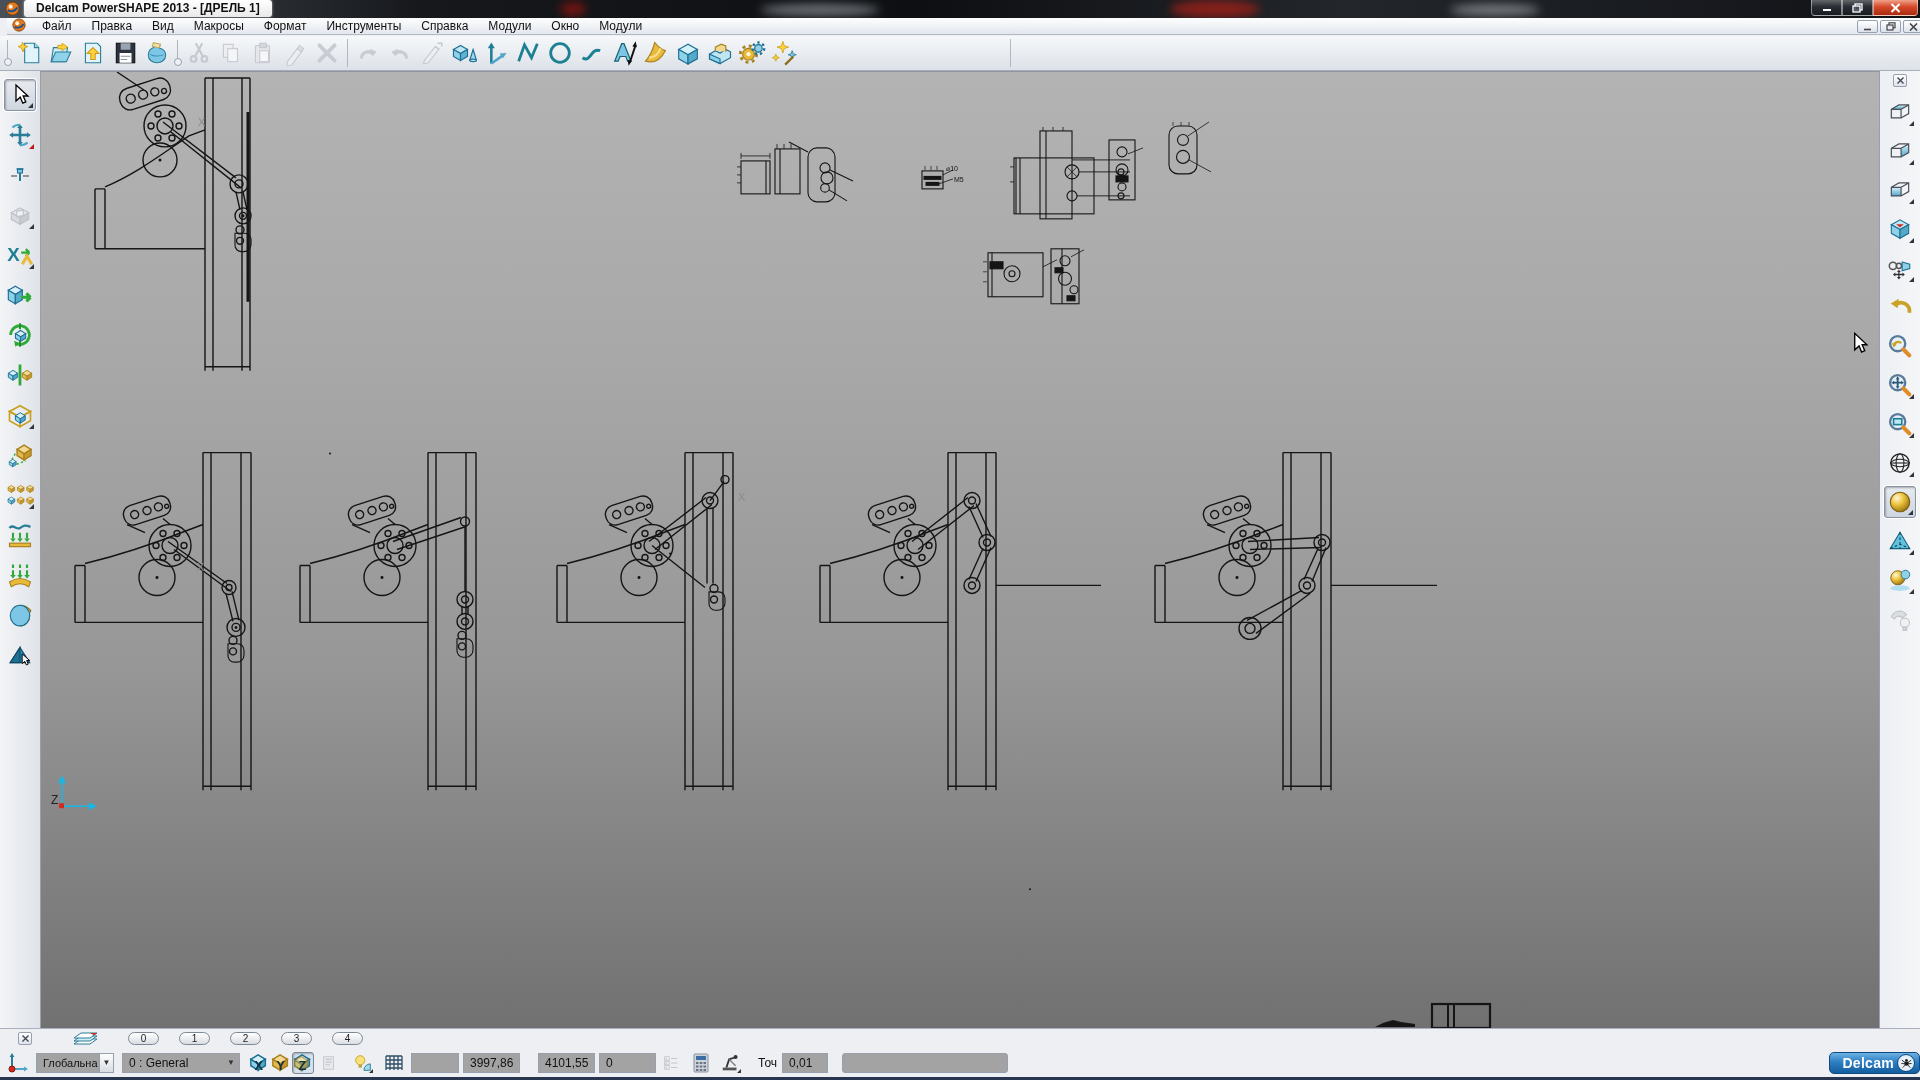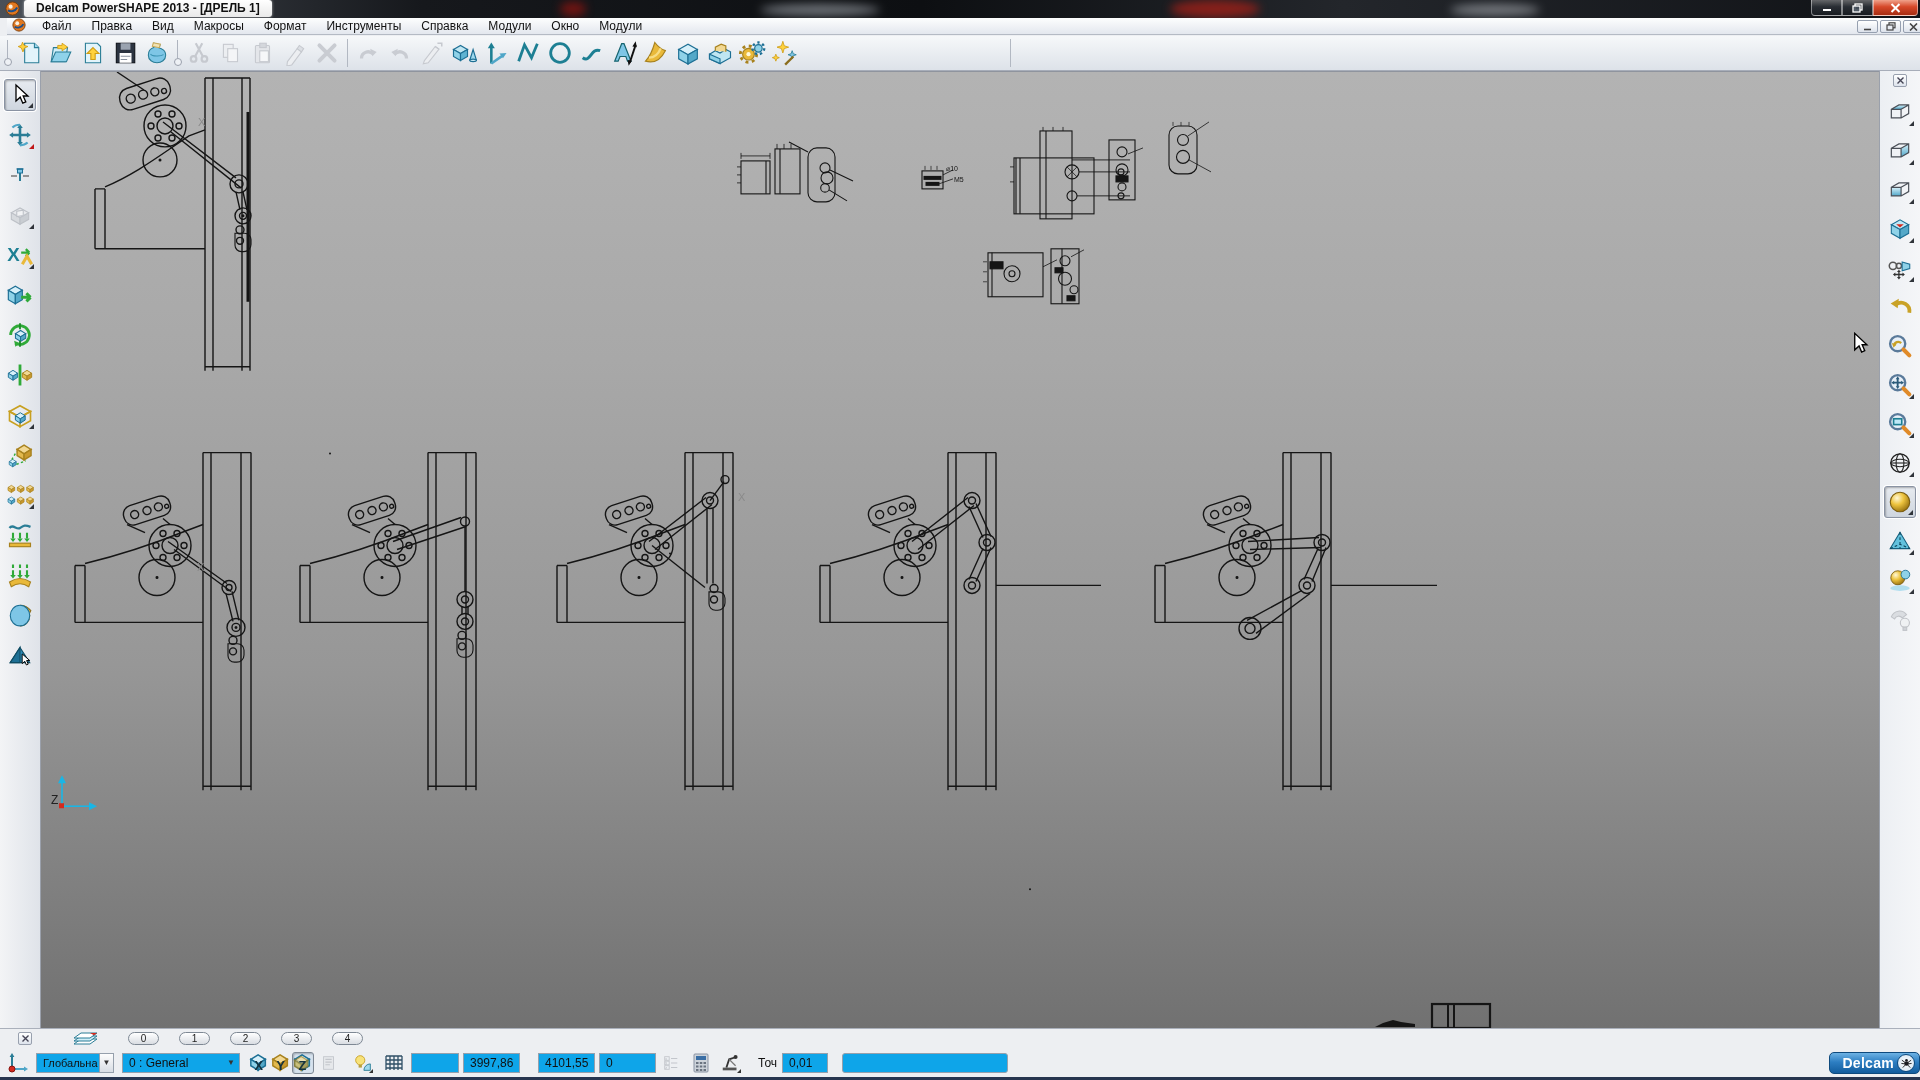--- a/index.html
+++ b/index.html
@@ -64,21 +64,21 @@
   #cursor{position:absolute;left:1853px;top:261px;z-index:50;pointer-events:none}
   
   #levels-row{position:absolute;left:0;top:1028px;width:1920px;height:20px;
     background:#edeff2;border-top:1px solid #aab0bb;display:flex;align-items:center}
   .lvlbtn{width:31px;height:13px;margin-right:20px;border:1px solid #7e8894;border-radius:7px;
     background:linear-gradient(#ffffff,#d9dde3);font-size:10px;line-height:11px;text-align:center;color:#222}
   
   #statusbar{position:absolute;left:0;top:1048px;width:1920px;height:29px;background:#edeff2;
     display:flex;align-items:center;font-size:12px;color:#111}
   #bottom-edge{position:absolute;left:0;top:1077px;width:1920px;height:3px;background:#27354f}
-  .field{background:#0ea5e9;border:1px solid #96a0ac;height:20px;line-height:18px;padding:0 6px;
+  .field{background:#a3a3a3;border:1px solid #96a0ac;height:20px;line-height:18px;padding:0 6px;
     white-space:nowrap;overflow:hidden}
   .combo-arrow{width:14px;height:20px;border:1px solid #96a0ac;border-left:none;
     background:linear-gradient(#fdfdfd,#d8dde4);display:flex;align-items:center;justify-content:center;
     font-size:8px;color:#333}
   .cubebtn{width:22px;height:22px;display:flex;align-items:center;justify-content:center;position:relative}
   .cubebtn.pressed{border:1px solid #7e8894;border-radius:3px;background:#d6e2ee;
     box-shadow:inset 1px 1px 2px rgba(0,0,0,.25)}
   .tri{position:absolute;right:1px;bottom:1px;width:0;height:0;
     border-left:4px solid transparent;border-bottom:4px solid #333}
   #delcam-logo{height:22px;padding:0 4px 0 12px;border-radius:5px;border:1px solid #0e4a7e;

